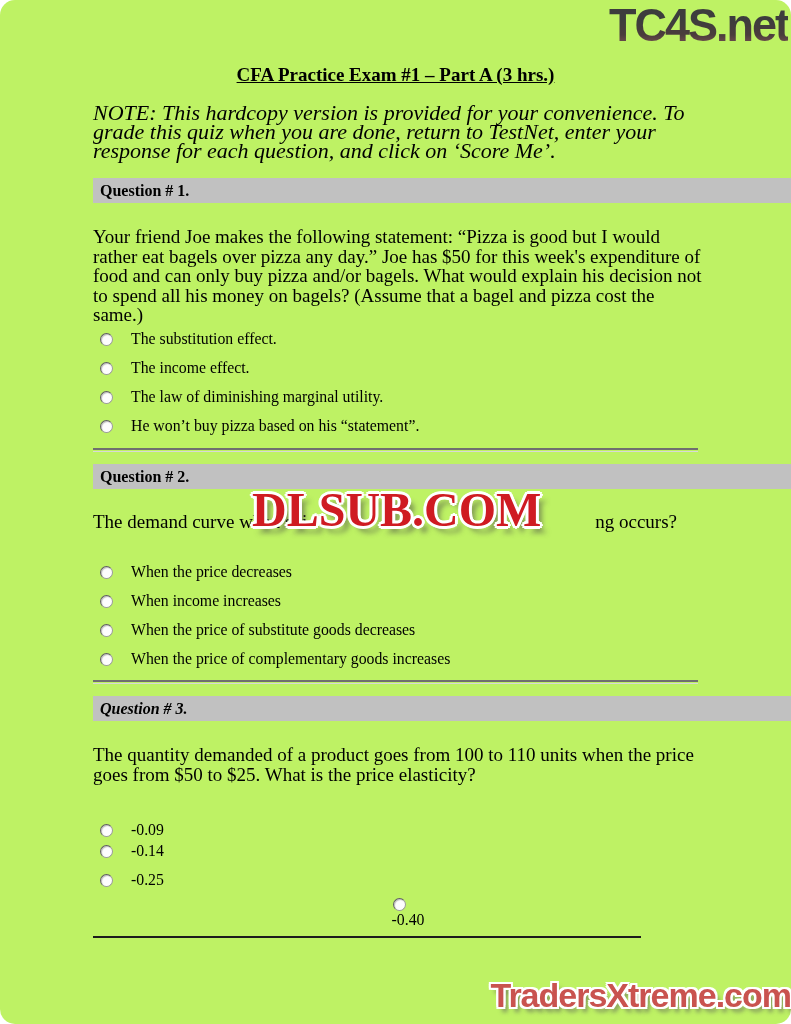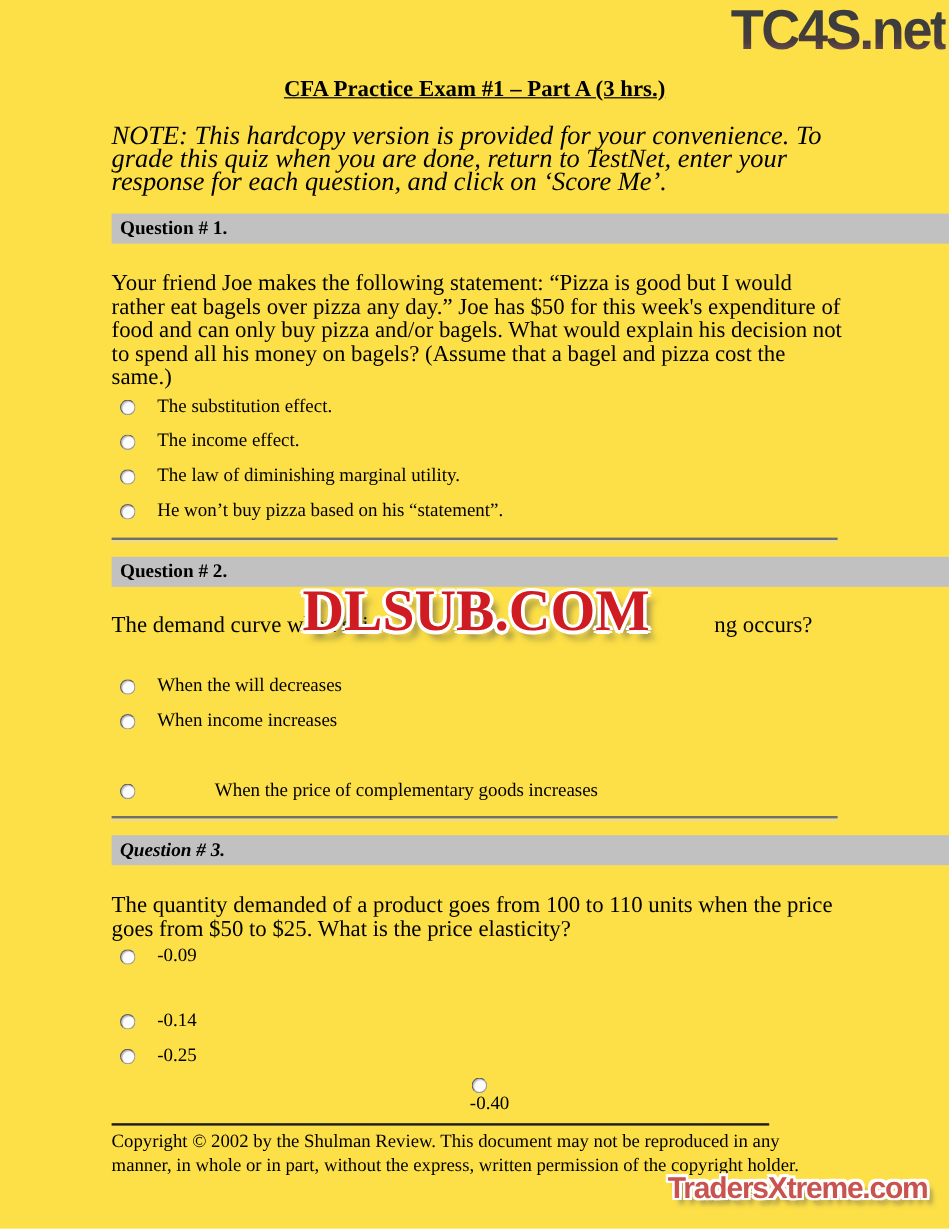--- a/index.html
+++ b/index.html
@@ -1,19 +1,19 @@
 <!DOCTYPE html>
 <html><head>
 <meta charset="utf-8">
 <style>
   html,body { margin:0; padding:0; background:#ffffff; }
   .page {
     position:relative; width:791px; height:1024px;
-    background:#fde047; overflow:hidden;
-    font-family:"Liberation Serif", serif; color:#000;
+    background:#bef264; overflow:hidden;
+    font-family:"Liberation Serif", serif; color:#000;border-radius:15px;
   }
 
   
   .tc4s {
     position:absolute; top:-2px; right:3px;
     font-family:"Liberation Sans", sans-serif;
     font-weight:bold; font-size:45px; letter-spacing:-2px;
     background:linear-gradient(to bottom, #3d3d3d 40%, #4a3c3c 68%, #96625f 100%);
     -webkit-background-clip:text; background-clip:text; color:transparent;
     transform:scaleY(1.04); transform-origin:top;
@@ -95,23 +95,23 @@
     color:#cf1b22;
     transform:scaleY(1.02);
     text-shadow:
       -2px -2px 0 #fff, 2px -2px 0 #fff, -2px 2px 0 #fff, 2px 2px 0 #fff,
       -3px 0 0 #fff, 3px 0 0 #fff, 0 -3px 0 #fff, 0 3px 0 #fff,
       6px 7px 5px rgba(70,70,70,0.5);
   }
 
   
   .txtreme {
-    position:absolute; right:18px; top:976px;
+    position:absolute; right:0; top:976px;
     font-family:"Liberation Sans", sans-serif; font-weight:bold;
-    font-size:25px; letter-spacing:-1px; white-space:nowrap;
+    font-size:34px; letter-spacing:-1px; white-space:nowrap;
     color:#c9534f;
     text-shadow:
       -2px -2px 0 #fff, 2px -2px 0 #fff, -2px 2px 0 #fff, 2px 2px 0 #fff,
       -2px 0 0 #fff, 2px 0 0 #fff, 0 -2px 0 #fff, 0 2px 0 #fff,
       4px 5px 4px rgba(90,90,90,0.65);
   }
 </style>
 </head>
 <body>
 
@@ -145,52 +145,55 @@
 
   <div class="divider divider1"></div>
 
   <div class="qbar qbar2">Question # 2.</div>
   <div class="qtext qtext2">
     <span>The demand curve when shi</span><span class="wm-spacer"></span><span>ng occurs?</span>
   </div>
 
   <div class="option" style="top:561px;">
     <span class="radio"></span>
-    <span class="option-label">When the will decreases</span>
+    <span class="option-label">When the price decreases</span>
   </div>
   <div class="option" style="top:590px;">
     <span class="radio"></span>
     <span class="option-label">When income increases</span>
   </div>
-  <div class="option" style="top:648px;gap:48px;">
+  <div class="option" style="top:619px;">
+    <span class="radio"></span>
+    <span class="option-label">When the price of substitute goods decreases</span>
+  </div>
+  <div class="option" style="top:648px;">
     <span class="radio"></span>
     <span class="option-label">When the price of complementary goods increases</span>
   </div>
 
   <div class="divider divider2"></div>
 
   <div class="qbar qbar3">Question # 3.</div>
   <div class="qtext qtext3">The quantity demanded of a product goes from 100 to 110 units when the price goes from $50 to $25.  What is the price elasticity?</div>
 
-  <div class="option" style="top:786px;">
+  <div class="option" style="top:819px;">
     <span class="radio"></span>
     <span class="option-label">-0.09</span>
   </div>
   <div class="option" style="top:840px;">
     <span class="radio"></span>
     <span class="option-label">-0.14</span>
   </div>
   <div class="option" style="top:869px;">
     <span class="radio"></span>
     <span class="option-label">-0.25</span>
   </div>
   <div class="option" style="top:898px;flex-direction:column;">
     <span class="radio"></span>
     <span class="option-label">-0.40</span>
   </div>
 
   <div class="footer-line"></div>
-  <div class="copyright">Copyright © 2002 by the Shulman Review.  This document may not be reproduced in any manner, in whole or in part, without the express, written permission of the copyright holder.</div>
 
   <div class="dlsub">DLSUB.COM</div>
   <div class="txtreme">TradersXtreme.com</div>
 
 </div>
 
 </body></html>

